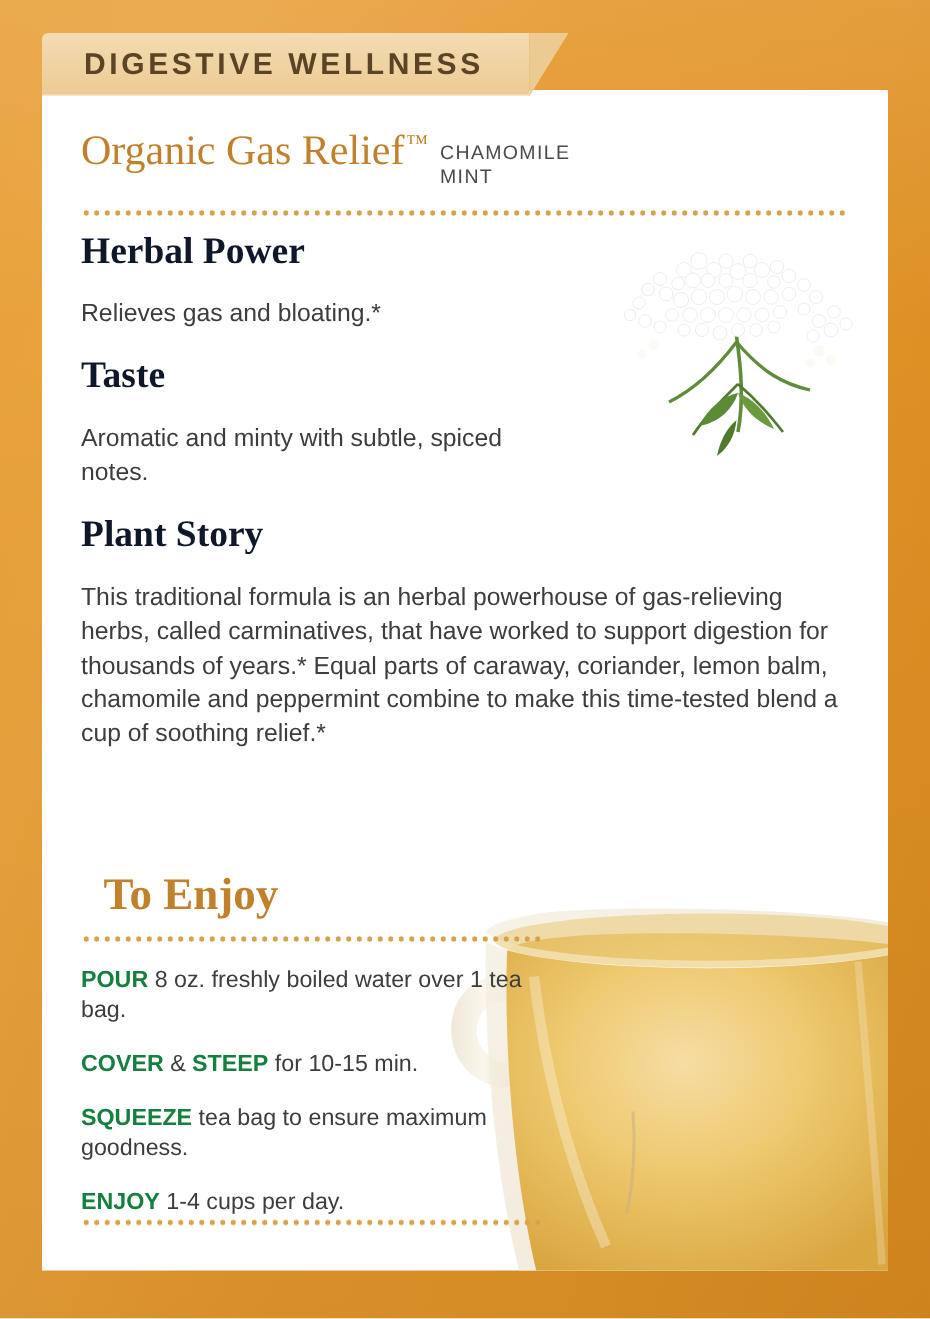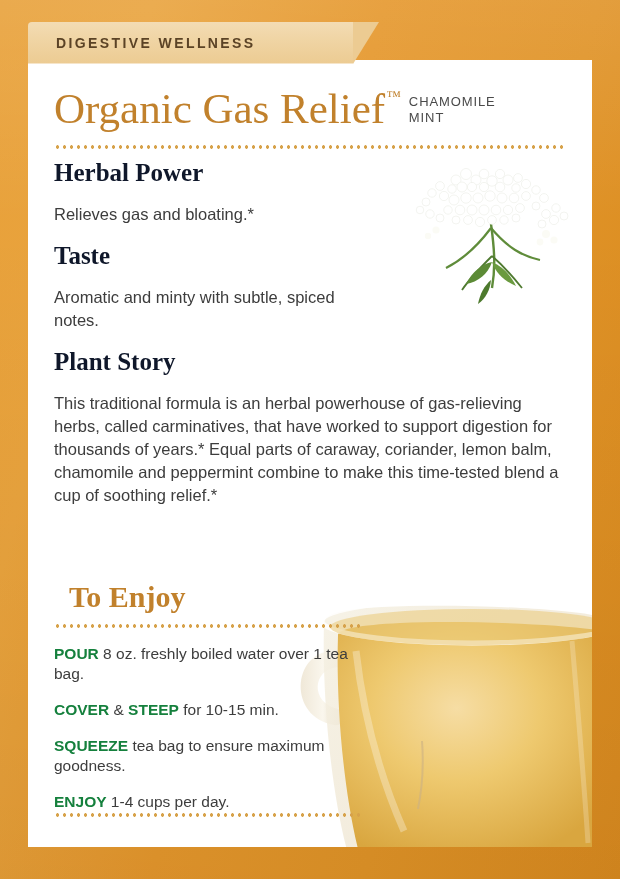--- a/index.html
+++ b/index.html
@@ -49,21 +49,21 @@
     content: "";
     position: absolute;
     right: -26px;
     top: 0;
     width: 0;
     height: 0;
     border-left: 26px solid #eccb92;
     border-bottom: 42px solid transparent;
   }
   .tab-label {
-    font-size: 14px;
+    font-size: 20px;
     letter-spacing: 2.4px;
     color: #5b4326;
     font-weight: 700;
     padding-left: 28px;
     white-space: nowrap;
   }
 
   .card {
     position: absolute;
     left: 28px;
@@ -84,21 +84,21 @@
   }
 
   .product-title-row {
     display: flex;
     align-items: flex-start;
     gap: 4px;
     margin-top: 6px;
   }
   .product-title {
     font-family: "Liberation Serif", serif;
-    font-size: 43px;
+    font-size: 28px;
     color: #c1812c;
     line-height: 1.05;
     white-space: nowrap;
     text-align: center;
   }
   .tm {
     font-family: "Liberation Serif", serif;
     font-size: 15px;
     color: #c1812c;
     vertical-align: top;

